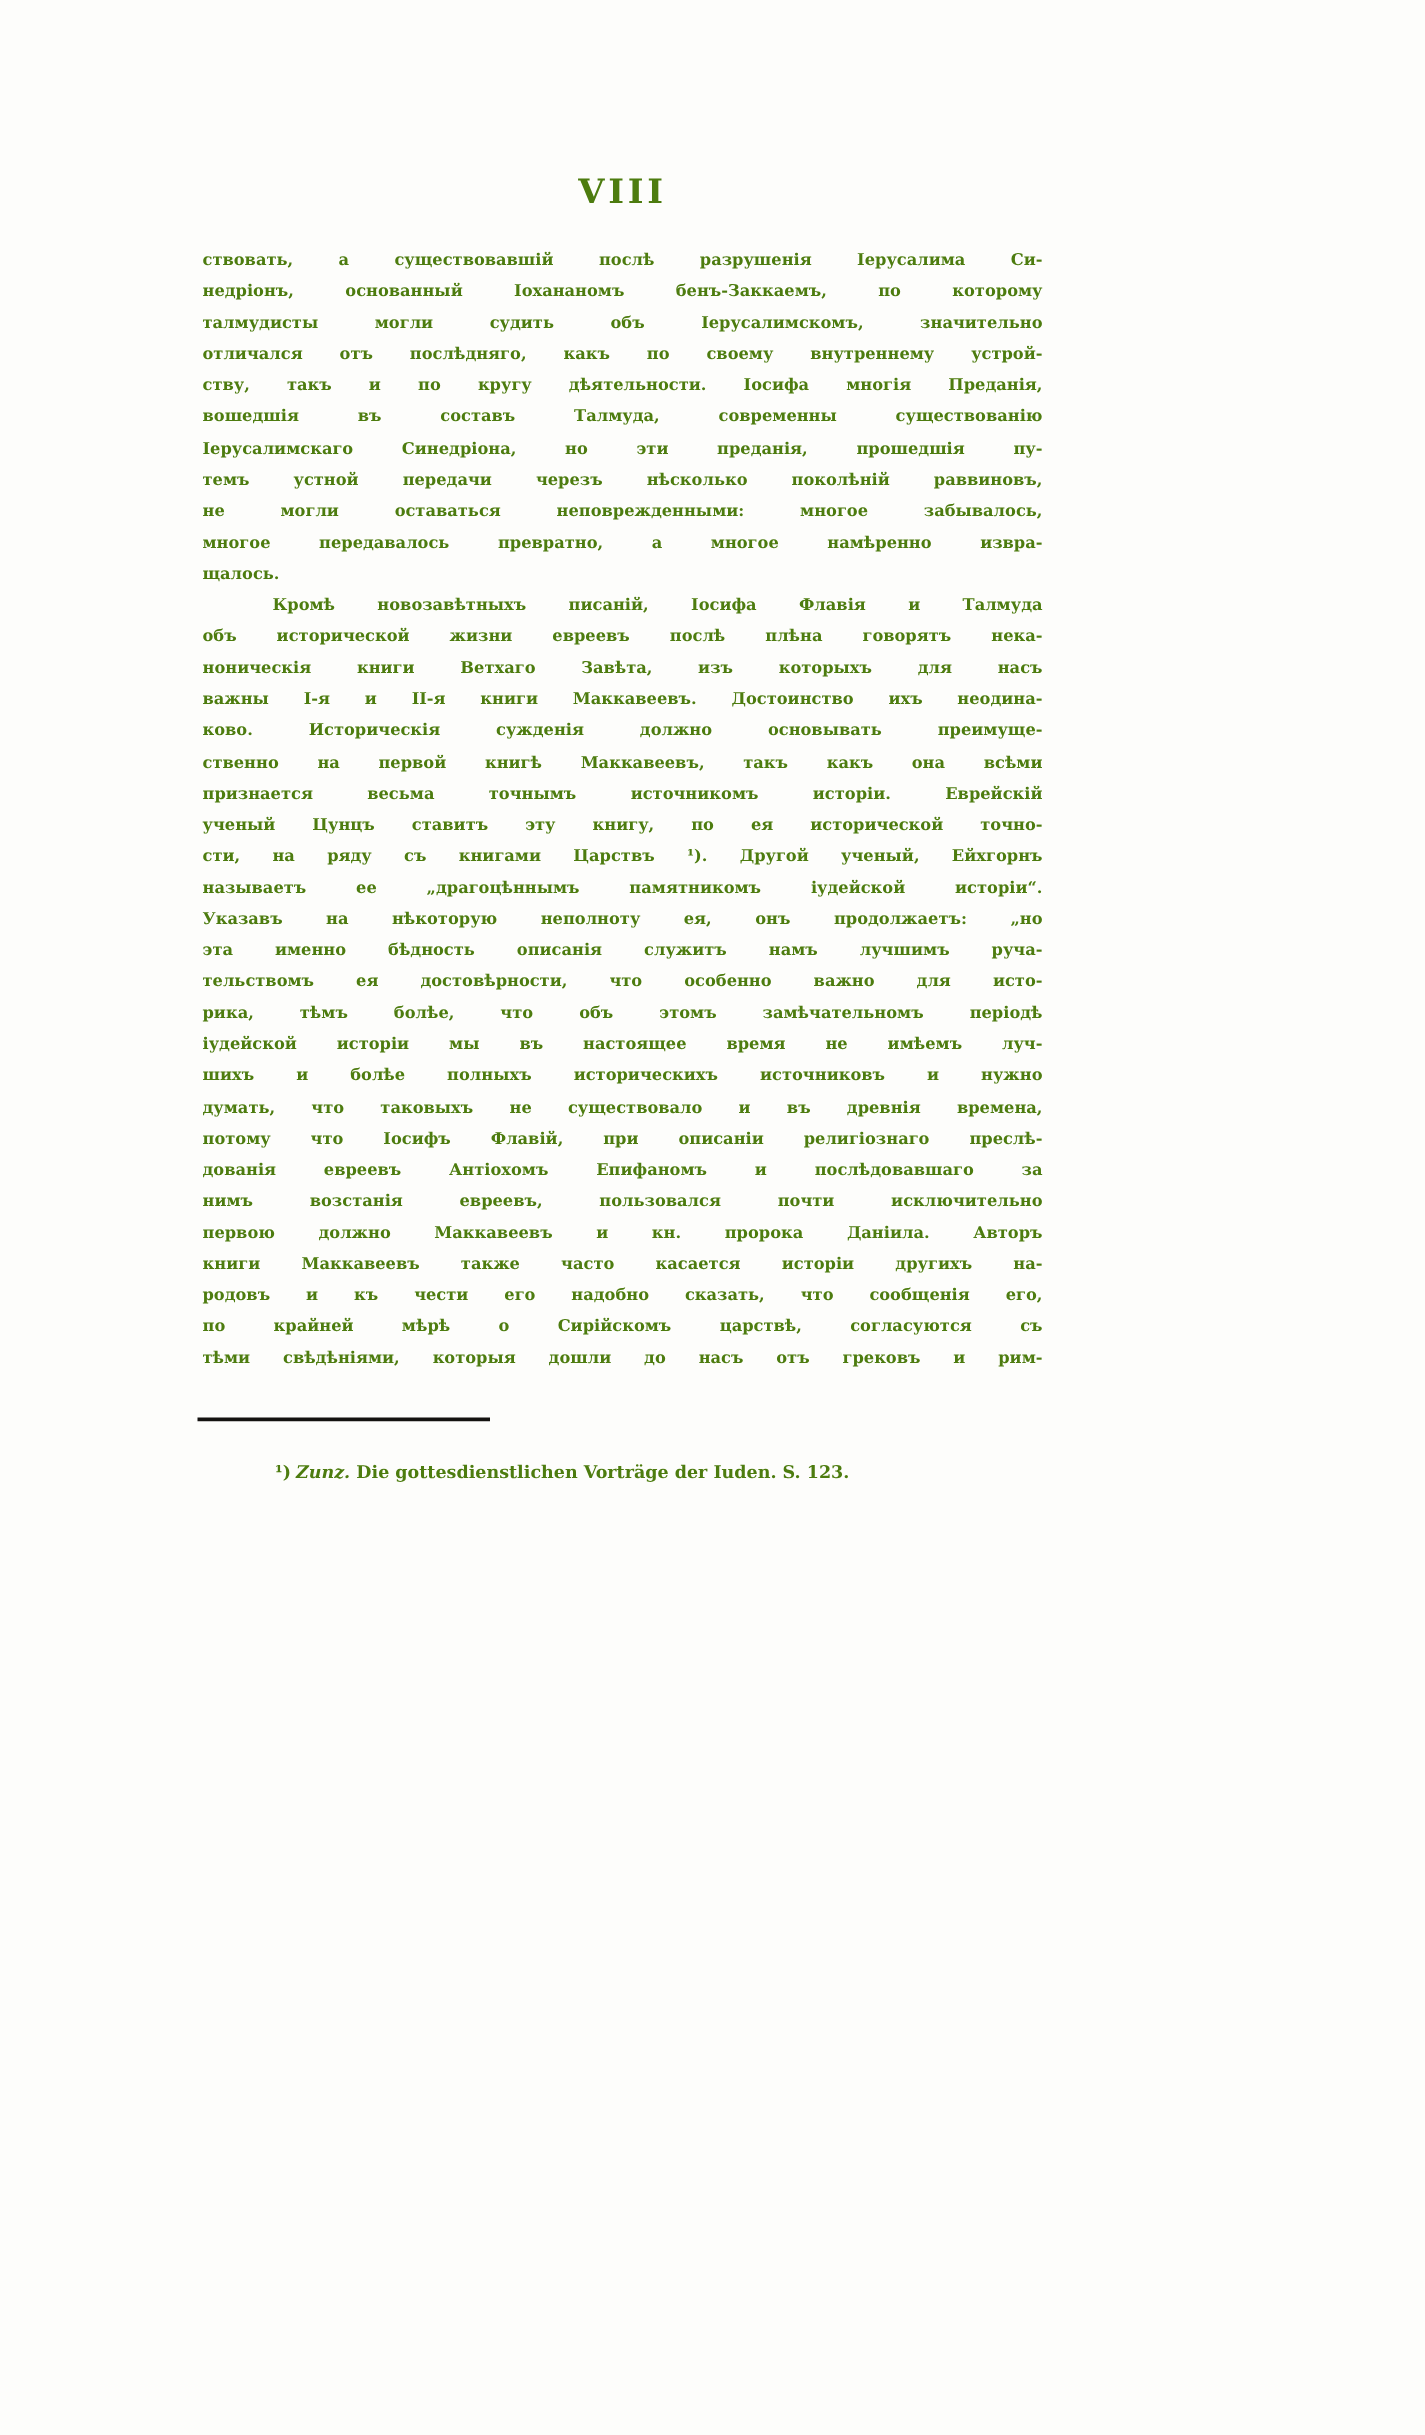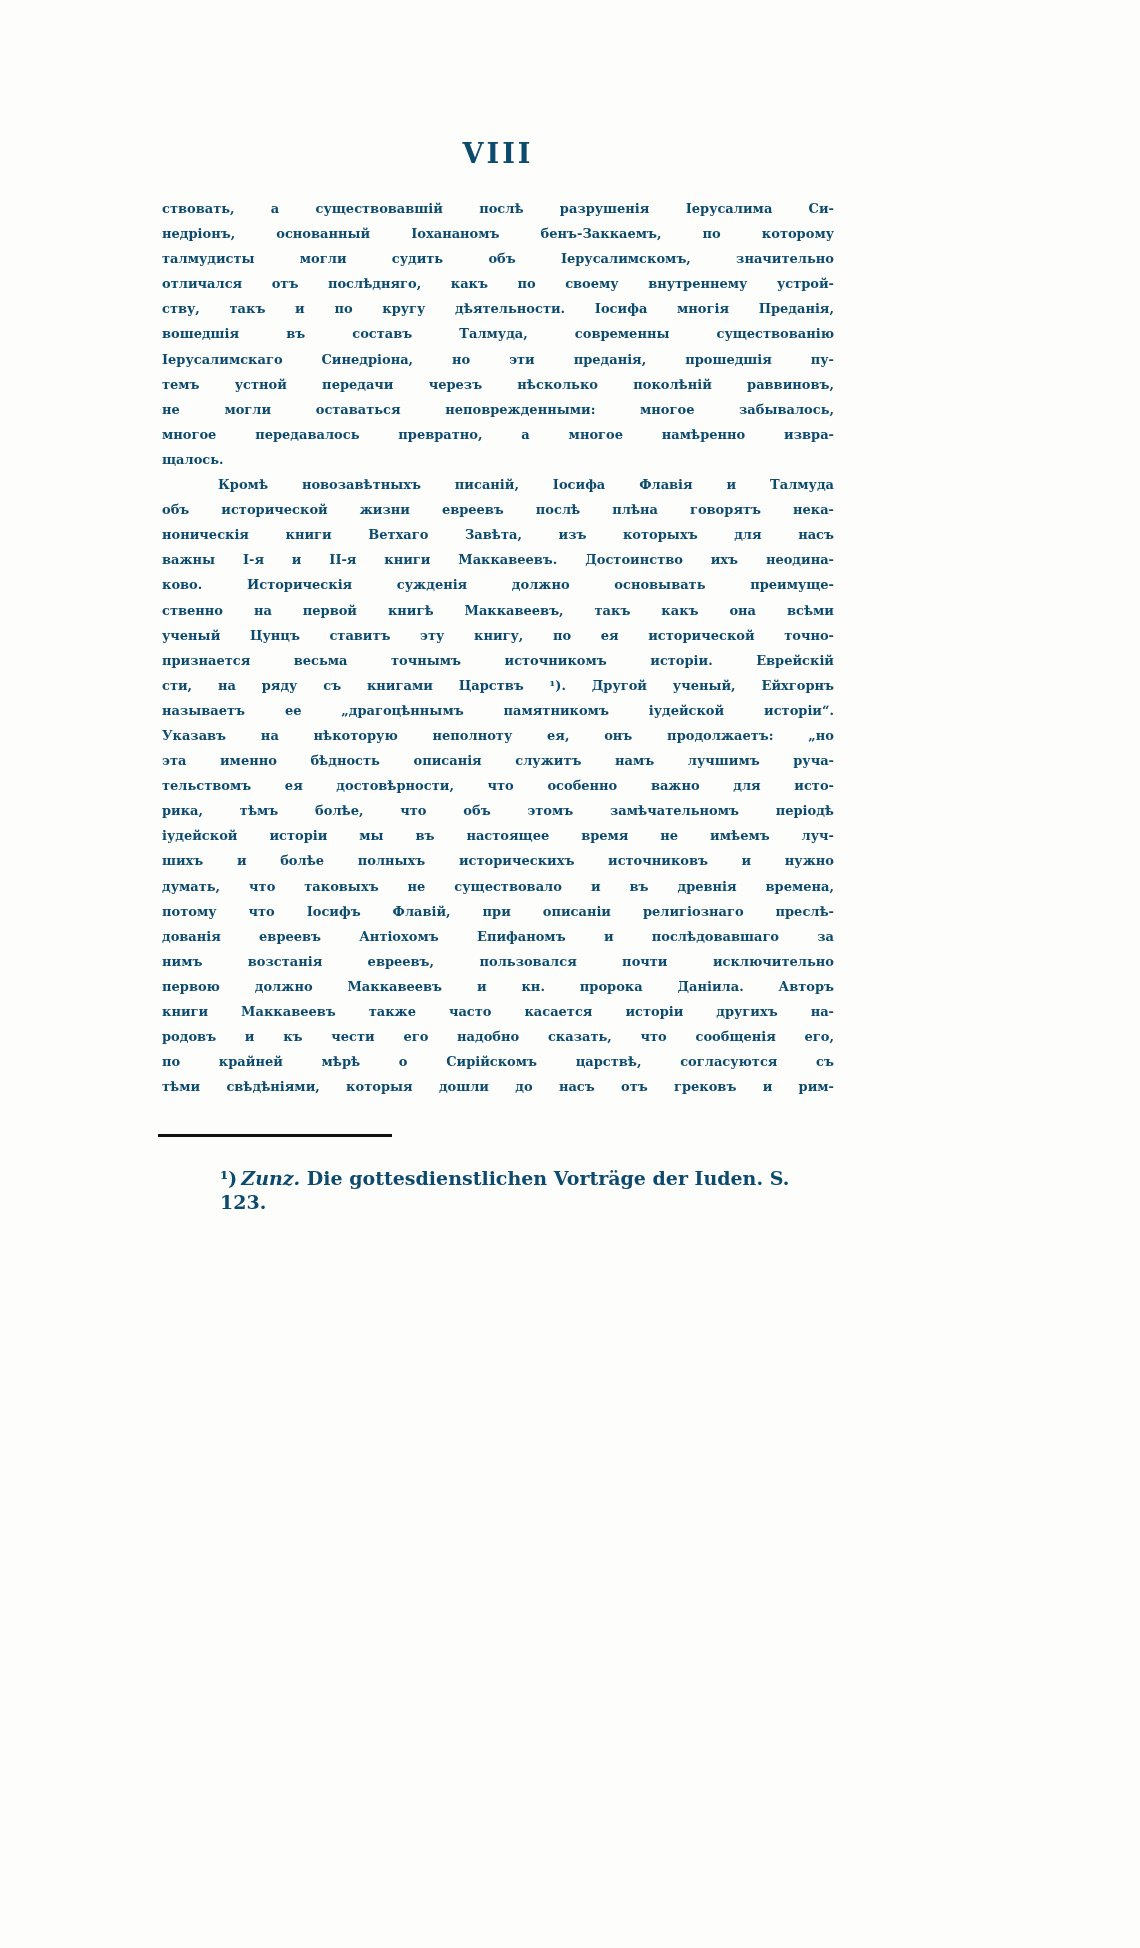--- a/index.html
+++ b/index.html
@@ -5,21 +5,21 @@
   html, body {
     margin: 0;
     padding: 0;
     background: #ffffff;
   }
   .scan-page {
     position: relative;
     width: 1140px;
     height: 1948px;
     background: #fdfdfb;
-    color: #0c4a6e;
+    color: #4d7c0f;
     font-family: "DejaVu Serif", "Liberation Serif", serif;
     font-weight: 700;
     overflow: hidden;
   }
   .folio {
     position: absolute;
     top: 138px;
     left: 162px;
     width: 672px;
     text-align: center;
@@ -51,21 +51,21 @@
     left: 158px;
     width: 234px;
     height: 3px;
     background: #141210;
   }
   .footnote {
     position: absolute;
     top: 1166px;
     left: 162px;
     width: 676px;
-    font-size: 19px;
+    font-size: 14px;
     line-height: 24px;
     padding-left: 58px;
     box-sizing: border-box;
   }
   .footnote .author {
     font-style: italic;
   }
   .footnote .marker {
     padding-right: 4px;
   }
@@ -88,22 +88,22 @@
       <div class="line j">темъ устной передачи черезъ нѣсколько поколѣній раввиновъ,</div>
       <div class="line j">не могли оставаться неповрежденными: многое забывалось,</div>
       <div class="line j">многое передавалось превратно, а многое намѣренно извра-</div>
       <div class="line">щалось.</div>
       <div class="line j ind">Кромѣ новозавѣтныхъ писаній, Іосифа Флавія и Талмуда</div>
       <div class="line j">объ исторической жизни евреевъ послѣ плѣна говорятъ нека-</div>
       <div class="line j">ноническія книги Ветхаго Завѣта, изъ которыхъ для насъ</div>
       <div class="line j">важны I-я и II-я книги Маккавеевъ. Достоинство ихъ неодина-</div>
       <div class="line j">ково. Историческія сужденія должно основывать преимуще-</div>
       <div class="line j">ственно на первой книгѣ Маккавеевъ, такъ какъ она всѣми</div>
+      <div class="line j">признается весьма точнымъ источникомъ исторіи. Еврейскій</div>
       <div class="line j">ученый Цунцъ ставитъ эту книгу, по ея исторической точно-</div>
-      <div class="line j">признается весьма точнымъ источникомъ исторіи. Еврейскій</div>
       <div class="line j">сти, на ряду съ книгами Царствъ ¹). Другой ученый, Ейхгорнъ</div>
       <div class="line j">называетъ ее „драгоцѣннымъ памятникомъ іудейской исторіи“.</div>
       <div class="line j">Указавъ на нѣкоторую неполноту ея, онъ продолжаетъ: „но</div>
       <div class="line j">эта именно бѣдность описанія служитъ намъ лучшимъ руча-</div>
       <div class="line j">тельствомъ ея достовѣрности, что особенно важно для исто-</div>
       <div class="line j">рика, тѣмъ болѣе, что объ этомъ замѣчательномъ періодѣ</div>
       <div class="line j">іудейской исторіи мы въ настоящее время не имѣемъ луч-</div>
       <div class="line j">шихъ и болѣе полныхъ историческихъ источниковъ и нужно</div>
       <div class="line j">думать, что таковыхъ не существовало и въ древнія времена,</div>
       <div class="line j">потому что Іосифъ Флавій, при описаніи религіознаго преслѣ-</div>

